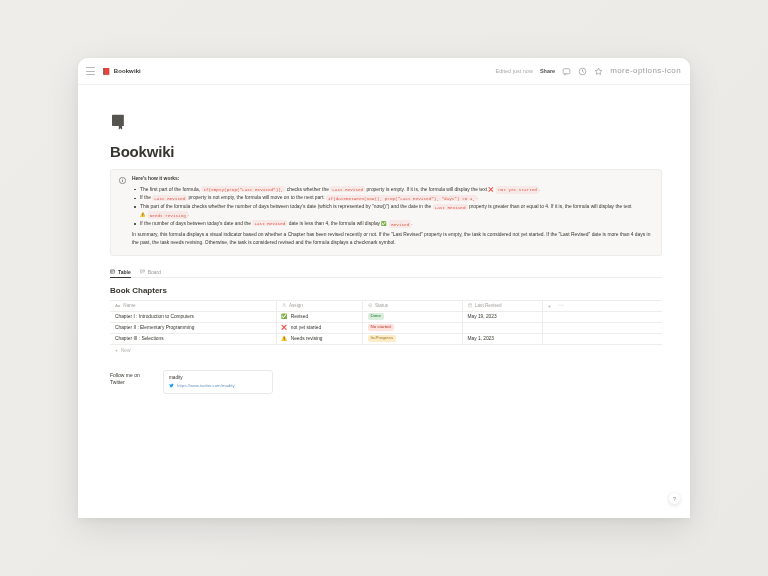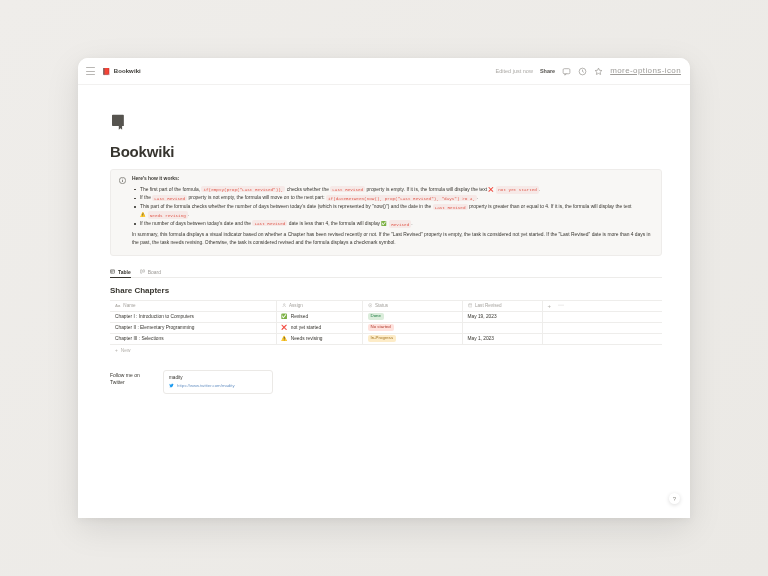--- a/index.html
+++ b/index.html
@@ -44,21 +44,21 @@
   .hamburger i { display: block; height: 1px; background: #b9b7b4; border-radius: 1px; }
   .crumb { display: flex; align-items: center; gap: 3px; cursor: pointer; }
   .crumb-ico { font-size: 7px; line-height: 1; color: #5a5853; }
   .crumb-txt { font-size: 6px; font-weight: 700; color: #3c3a36; letter-spacing: .1px; }
 
   .tb-right { margin-left: auto; display: flex; align-items: center; gap: 7px; }
   .tb-edited { font-size: 5.5px; color: #aba9a5; white-space: nowrap; }
   .tb-share { font-size: 5.5px; color: #55534f; font-weight: 600; cursor: pointer; }
   .tb-ico { width: 9px; height: 9px; color: #9d9b97; cursor: pointer; display:flex; align-items:center; justify-content:center; }
   .tb-ico svg { width: 100%; height: 100%; display: block; }
-  .tb-dots { font-size: 8px; color: #9d9b97; line-height: 4px; cursor: pointer; letter-spacing: .4px; text-decoration: underline; }
+  .tb-dots { font-size: 8px; color: #9d9b97; line-height: 4px; cursor: pointer; letter-spacing: .4px; }
 
   
   #page {
     padding: 28px 0 0 0;
     height: calc(100% - 27px);
     overflow: hidden;
   }
   .content { padding-left: 110px; padding-right: 78px; }
   
   .content { padding-left: 32px; padding-right: 20px; }
@@ -355,21 +355,21 @@
               <span class="ti">
                 <svg viewBox="0 0 16 16" fill="none" stroke="currentColor" stroke-width="1.5">
                   <rect x="1.5" y="2.5" width="5" height="11" rx="1"></rect>
                     <rect x="9.5" y="2.5" width="5" height="7.5" rx="1"></rect>
                 </svg>
               </span>
               <span>Board</span>
             </div>
           </div>
 
-          <div class="db-title">Share Chapters</div>
+          <div class="db-title">Book Chapters</div>
 
           <table class="db-table">
             <colgroup>
               <col style="width:166px">
                 <col style="width:86px">
                 <col style="width:100px">
                 <col style="width:80px">
                 <col style="width:120px">
             </colgroup>
             <thead>

